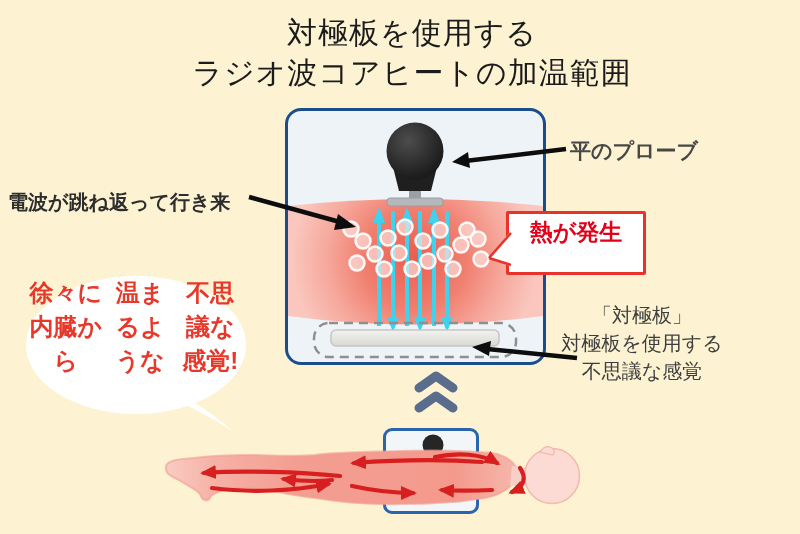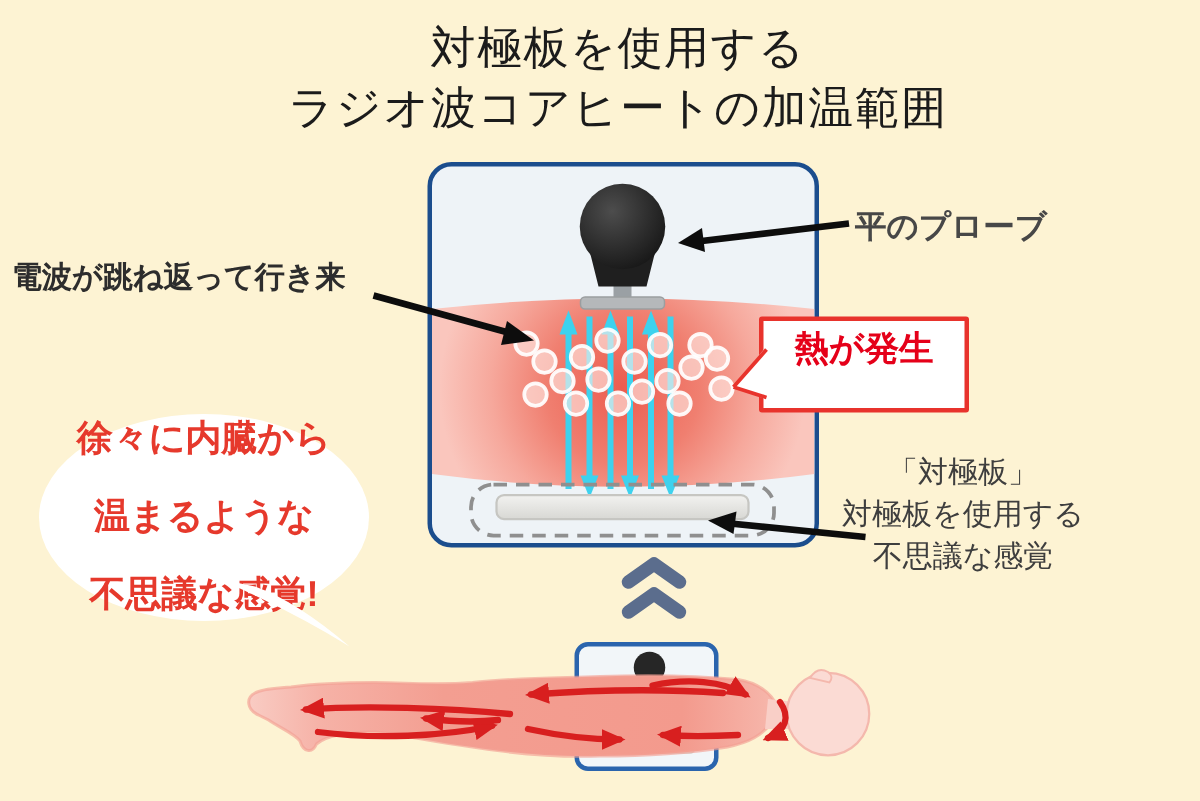--- a/index.html
+++ b/index.html
@@ -9,37 +9,37 @@
   
   .title{position:absolute;left:0;top:13px;width:800px;text-align:center;z-index:1;
          color:var(--ink,#1b1b1b);font-weight:400;font-size:30px;line-height:40px;letter-spacing:1px;padding-left:12px;}
 
   
   .mainbox{position:absolute;left:285px;top:108px;width:261px;height:257px;box-sizing:border-box;
            border:3px solid var(--navy,#1b4d8d);border-radius:16px;background:#eef3f7;overflow:hidden;z-index:2;}
   .mainbox svg{display:block;}
 
   
-  .friction-label{position:absolute;left:8px;top:170px;z-index:3;color:#2d2d2d;font-weight:700;
+  .friction-label{position:absolute;left:8px;top:187px;z-index:3;color:#2d2d2d;font-weight:700;
                   font-size:20px;line-height:31px;}
   .probe-label{position:absolute;left:570px;top:137px;z-index:3;color:var(--gray_text,#474747);
                font-weight:700;font-size:21px;}
   .electrode-label{position:absolute;left:553px;top:301px;width:178px;z-index:3;text-align:center;
                    color:#3e3e3e;font-weight:400;font-size:20px;line-height:28px;}
 
   
   .heat-callout{position:absolute;left:506px;top:211px;width:140px;height:64px;box-sizing:border-box;
                 background:#fff;border:3px solid var(--red,#e8332c);border-radius:2px;z-index:5;
                 text-align:center;color:var(--red_text,#e50019);font-weight:800;font-size:23px;line-height:28px;
                 padding-top:4px;}
 
   
   .bubble{position:absolute;left:26px;top:276px;width:220px;height:138px;background:#fff;border-radius:50%;
           z-index:3;text-align:center;color:var(--bubble_red,#e6392c);font-weight:800;font-size:24px;
-          line-height:34px;padding-top:0;box-sizing:border-box;display:flex;flex-direction:column;justify-content:space-between;}
+          line-height:34px;padding-top:0;box-sizing:border-box;display:flex;flex-direction:row;justify-content:flex-end;}
 
   
   .chevron{position:absolute;left:411px;top:371px;z-index:3;}
 
   
   .minibox{position:absolute;left:383px;top:428px;width:96px;height:86px;box-sizing:border-box;
            border:3px solid #2a64ad;border-radius:9px;background:#f2f6f9;z-index:3;}
 
   
   .person{position:absolute;left:100px;top:438px;z-index:4;}

